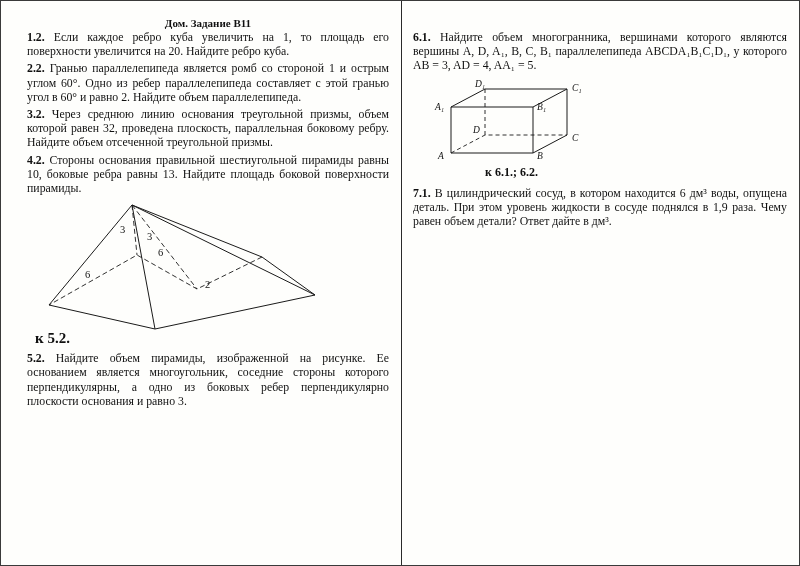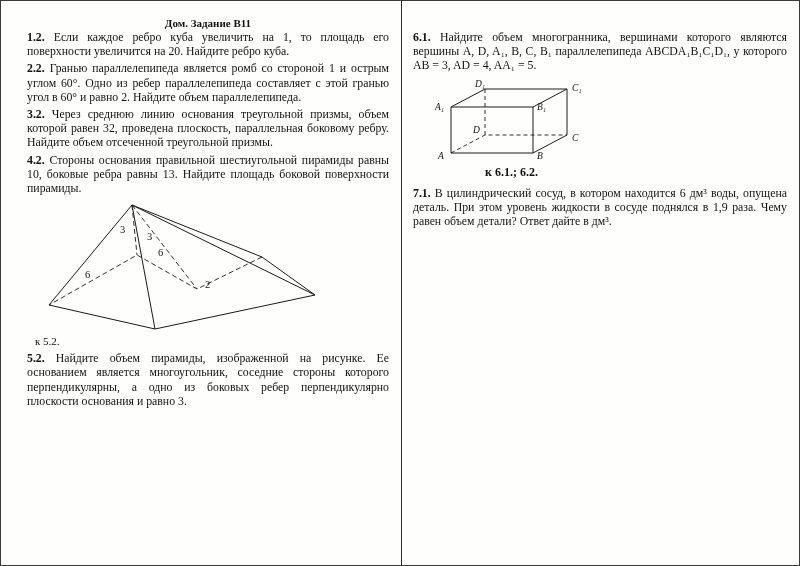--- a/index.html
+++ b/index.html
@@ -35,21 +35,21 @@
     font-size: 11.8px;
     line-height: 14.2px;
     text-align: justify;
     margin-bottom: 3px;
   }
   p.prob b.pnum { font-weight: bold; }
   figure { position: relative; }
   figure.fig-pyramid { margin: 4px 0 2px 0; height: 150px; }
   figure.fig-pyramid figcaption {
     position: absolute; left: 8px; bottom: 2px;
-    font-weight: normal; font-size: 11px;
+    font-weight: bold; font-size: 15px;
   }
   figure.fig-box { margin: 6px 0 6px 14px; width: 200px; }
   figure.fig-box figcaption {
     font-weight: bold; font-size: 12px;
     margin: -2px 0 0 58px;
   }
   svg { display: block; }
   svg text.num-label { font-family: "Liberation Serif", serif; font-size: 10.5px; fill: #111; }
   svg text.vtx-label { font-family: "Liberation Serif", serif; font-size: 9.5px; font-style: italic; fill: #111; }
 </style>

